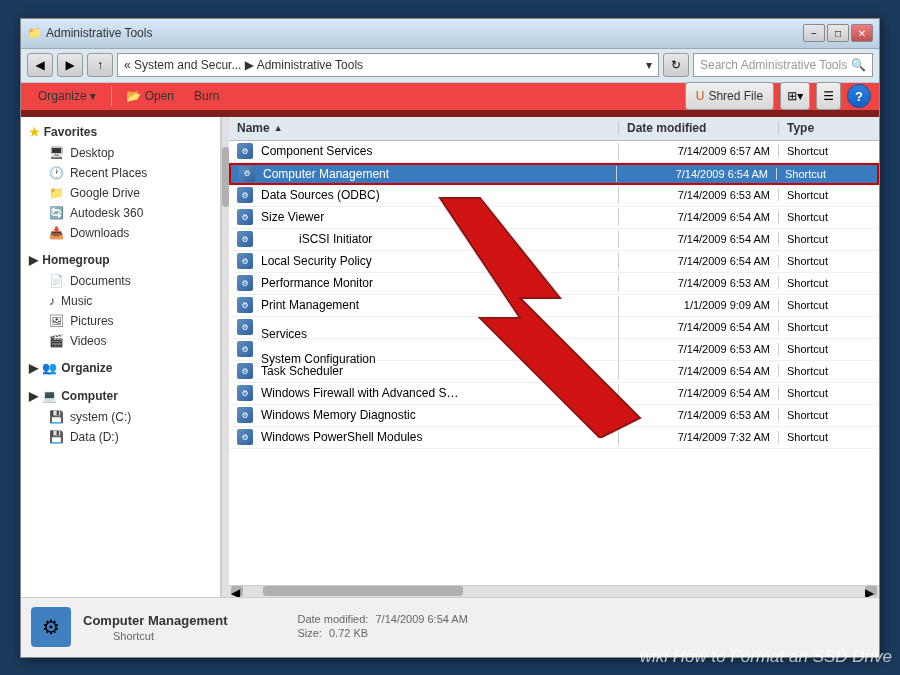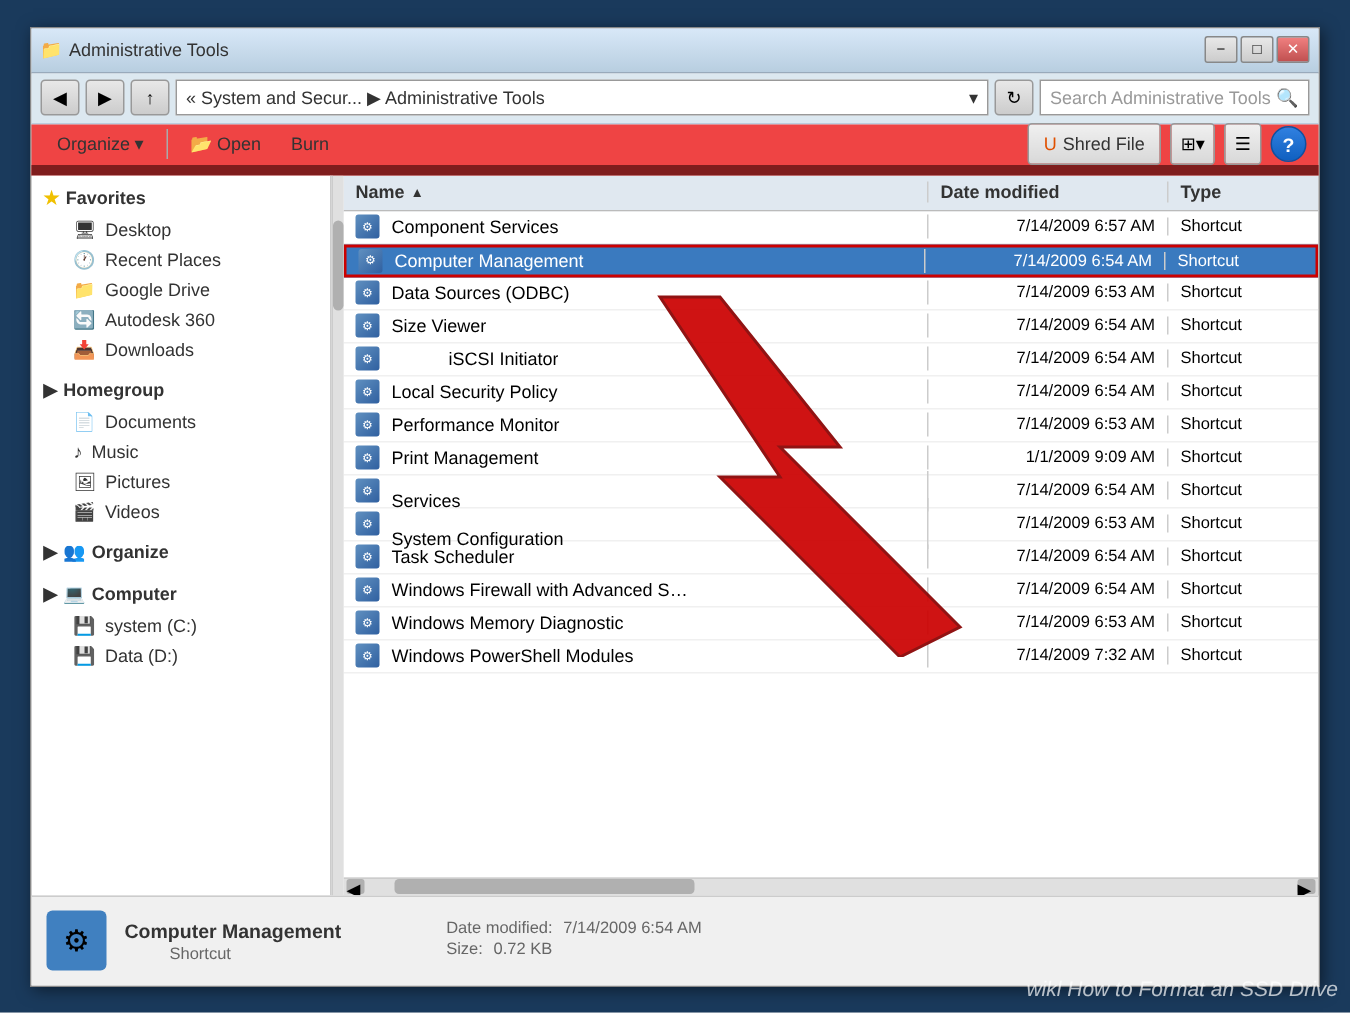--- a/index.html
+++ b/index.html
@@ -328,21 +328,21 @@
     }
     .status-col { display: flex; flex-direction: column; gap: 2px; }
     .status-name { font-size: 13px; font-weight: bold; color: #333; }
     .status-detail { font-size: 11px; color: #666; padding-left: 30px; }
 
     
     .watermark {
       position: absolute;
       bottom: 8px;
       right: 8px;
-      font-size: 14px;
+      font-size: 17px;
       color: rgba(255,255,255,0.7);
       font-style: italic;
     }
 
     
     .arrow-overlay {
       position: absolute;
       pointer-events: none;
       z-index: 10;
     }

